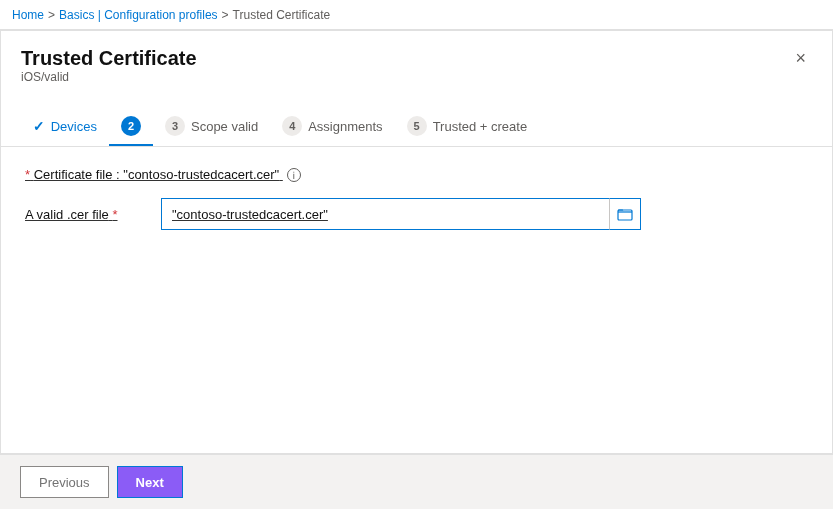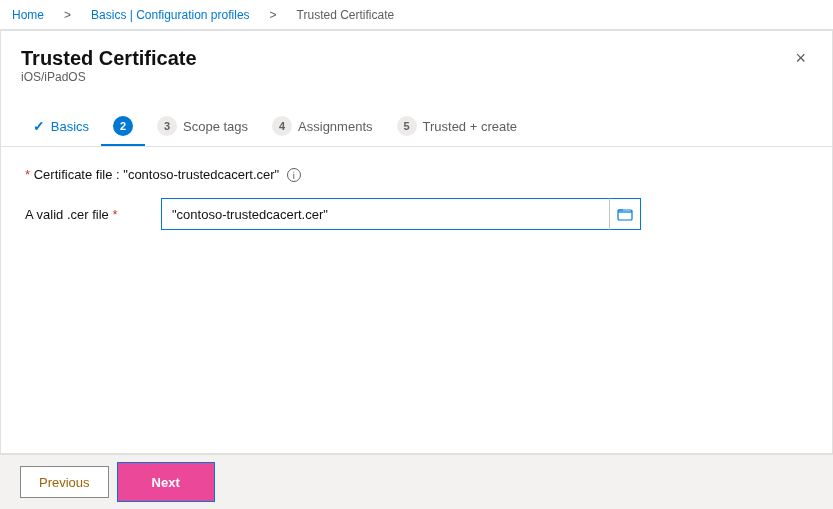--- a/index.html
+++ b/index.html
@@ -15,21 +15,21 @@
 
     
     .top-bar {
       background: #fff;
       border-bottom: 1px solid #e0e0e0;
       padding: 4px 12px;
       font-size: 12px;
       color: #0078d4;
       display: flex;
       align-items: center;
-      gap: 20px;
+      gap: 4px;
       height: 30px;
     }
     .top-bar span { color: #605e5c; }
     .top-bar a { color: #0078d4; text-decoration: none; cursor: pointer; }
 
     
     .main-panel {
       background: #fff;
       margin: 0;
       flex: 1;
@@ -134,20 +134,21 @@
       color: #0078d4;
       font-size: 14px;
       font-weight: bold;
     }
 
     
     .content-area {
       flex: 1;
       padding: 20px 24px;
       overflow-y: auto;
+      text-decoration: underline;
     }
 
     .field-label {
       font-size: 13px;
       color: #111;
       margin-bottom: 16px;
     }
 
     .field-label .required-star {
       color: #d13438;
@@ -211,32 +212,32 @@
       gap: 8px;
       height: 55px;
     }
 
     .btn-previous {
       background: #fff;
       border: 1px solid #8a8886;
       padding: 6px 18px;
       font-size: 13px;
       cursor: pointer;
-      color: #a16207;
+      color: #737373;
       height: 32px;
     }
 
     .btn-next {
-      background: #ec4899;
+      background: #8b5cf6;
       border: 1px solid #0078d4;
-      padding: 6px 34px;
+      padding: 6px 18px;
       font-size: 13px;
       cursor: pointer;
       color: #fff;
-      height: 40px;
+      height: 32px;
       font-weight: 600;
     }
 
     .info-icon {
       display: inline-flex;
       align-items: center;
       justify-content: center;
       width: 14px;
       height: 14px;
       border-radius: 50%;
@@ -259,39 +260,39 @@
     <span>&gt;</span>
     <span>Trusted Certificate</span>
   </div>
 
   <div class="main-panel">
 
     <div class="panel-header">
       <div class="panel-title-row">
         <div>
           <div class="panel-title">Trusted Certificate</div>
-          <div class="panel-subtitle">iOS/iPadOS</div>
+          <div class="panel-subtitle">iOS/valid</div>
         </div>
         <button class="close-btn">×</button>
       </div>
 
       <div class="wizard-steps">
 
         <div class="step completed">
           <span class="check-icon">✓</span>
-          <span>Basics</span>
+          <span>Devices</span>
         </div>
 
         <div class="step active">
           <span class="step-circle active-circle">2</span>
         </div>
 
         <div class="step inactive">
           <span class="step-circle inactive-circle">3</span>
-          <span>Scope tags</span>
+          <span>Scope valid</span>
         </div>
 
         <div class="step inactive">
           <span class="step-circle inactive-circle">4</span>
           <span>Assignments</span>
         </div>
 
         <div class="step inactive">
           <span class="step-circle inactive-circle">5</span>
           <span>Trusted + create</span>

